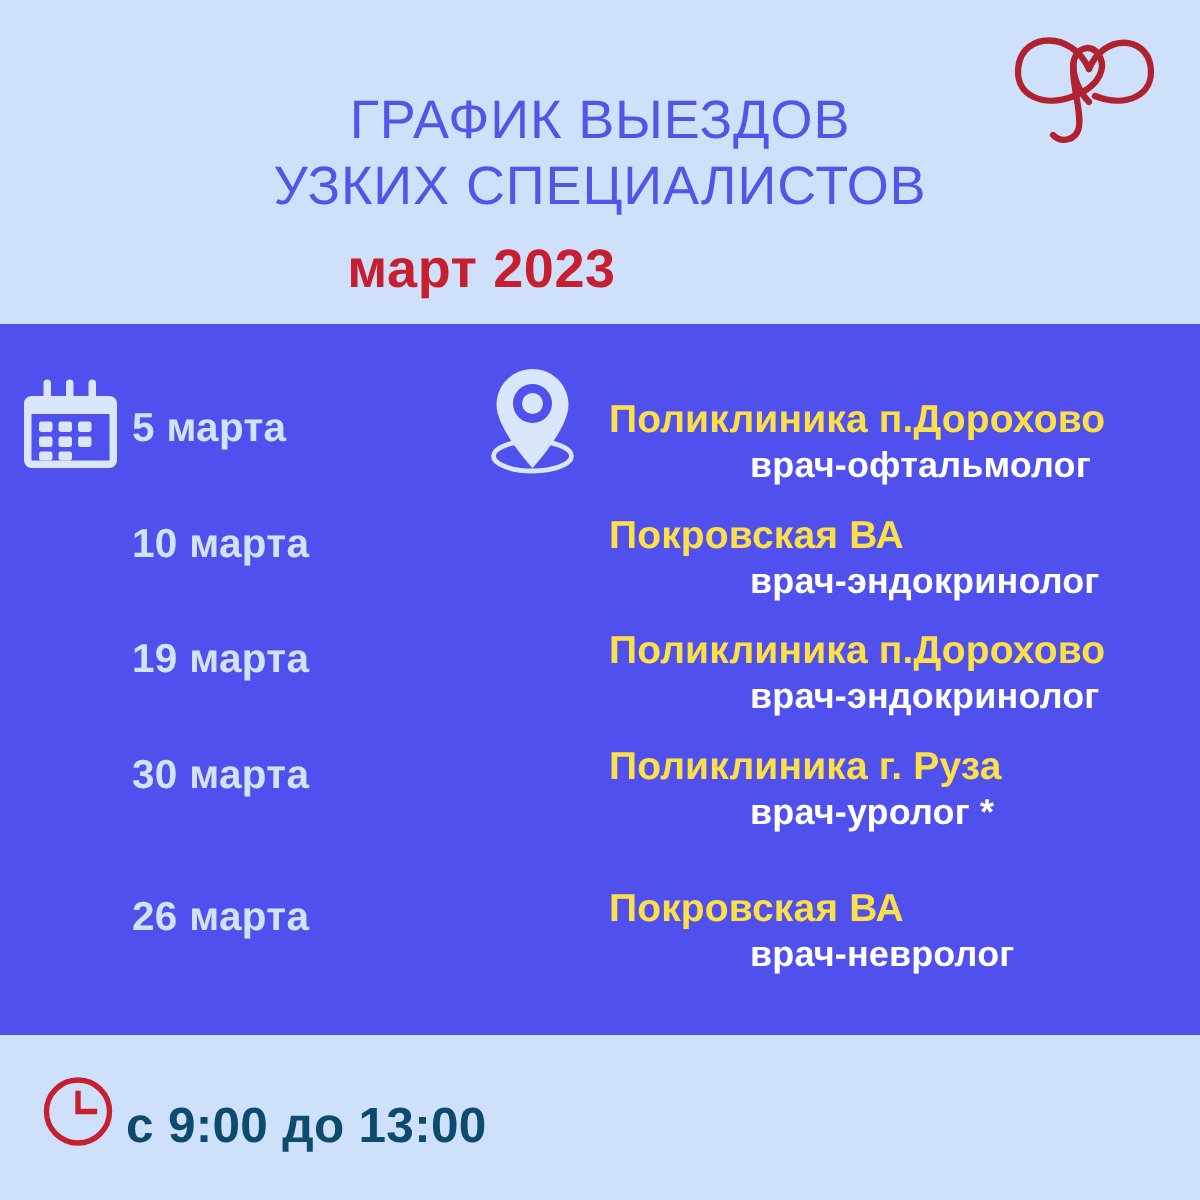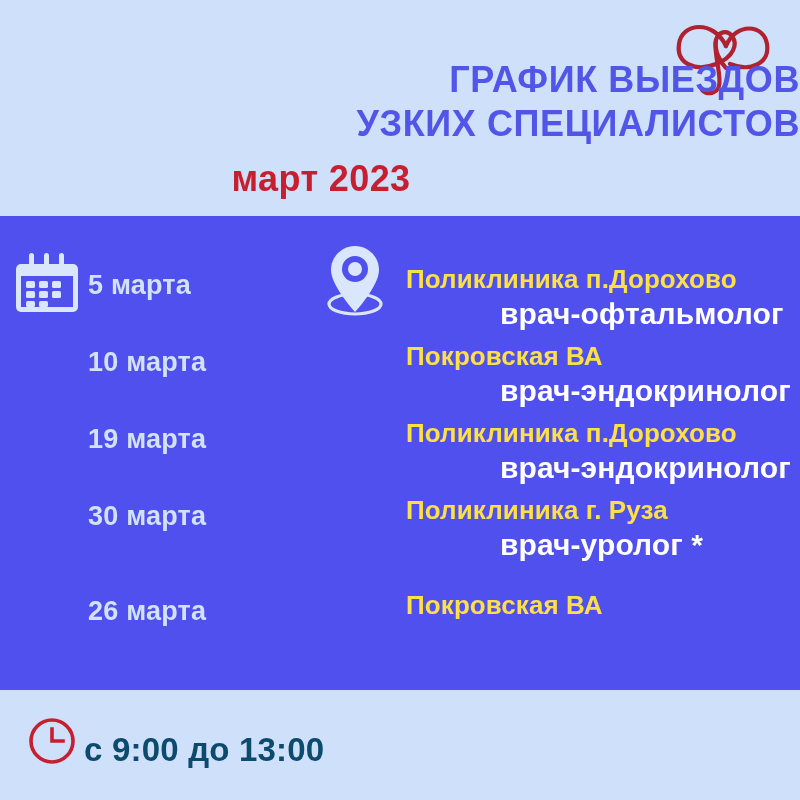--- a/index.html
+++ b/index.html
@@ -32,26 +32,25 @@
 
   .title-block {
     position:absolute;
     left:0; top:58px;
     width:800px;
     text-align:center;
   }
 
   .title-line {
     font-size:36px;
-    font-weight:bold;
+    font-weight:normal;
     color:#5155e8;
     letter-spacing:0.6px;
     line-height:44px;
     white-space:nowrap;
-    text-align:right;
   }
 
   .month-year {
     position:absolute;
     left:0; top:158px;
     width:800px;
     text-align:center;
     padding-right:158px;
     font-size:36px;
     font-weight:bold;
@@ -113,21 +112,21 @@
     font-weight:bold;
     color:#fde047;
     letter-spacing:0.1px;
     white-space:nowrap;
   }
 
   .row-spec {
     position:absolute;
     left:500px;
     top:45px;
-    font-size:30px;
+    font-size:24px;
     font-weight:bold;
     color:#ffffff;
     letter-spacing:0.1px;
     white-space:nowrap;
   }
 
   
   .footer {
     position:absolute;
     left:0; top:690px;
@@ -229,20 +228,21 @@
 
     <div class="row" style="top:267px;">
       <div class="row-date">30 марта</div>
       <div class="row-place">Поликлиника г. Руза</div>
       <div class="row-spec">врач-уролог *</div>
     </div>
 
     <div class="row" style="top:362px;">
       <div class="row-date">26 марта</div>
       <div class="row-place">Покровская ВА</div>
+      <div class="row-spec">врач-невролог</div>
     </div>
 
   </div>
 </div>
 
 <div class="footer"></div>
 
 <div class="clock-icon">
   <svg viewBox="0 0 48 48" width="48" height="48" xmlns="http://www.w3.org/2000/svg">
     <circle cx="24" cy="24" r="21" fill="none" stroke="#c62030" stroke-width="3.6"></circle>

